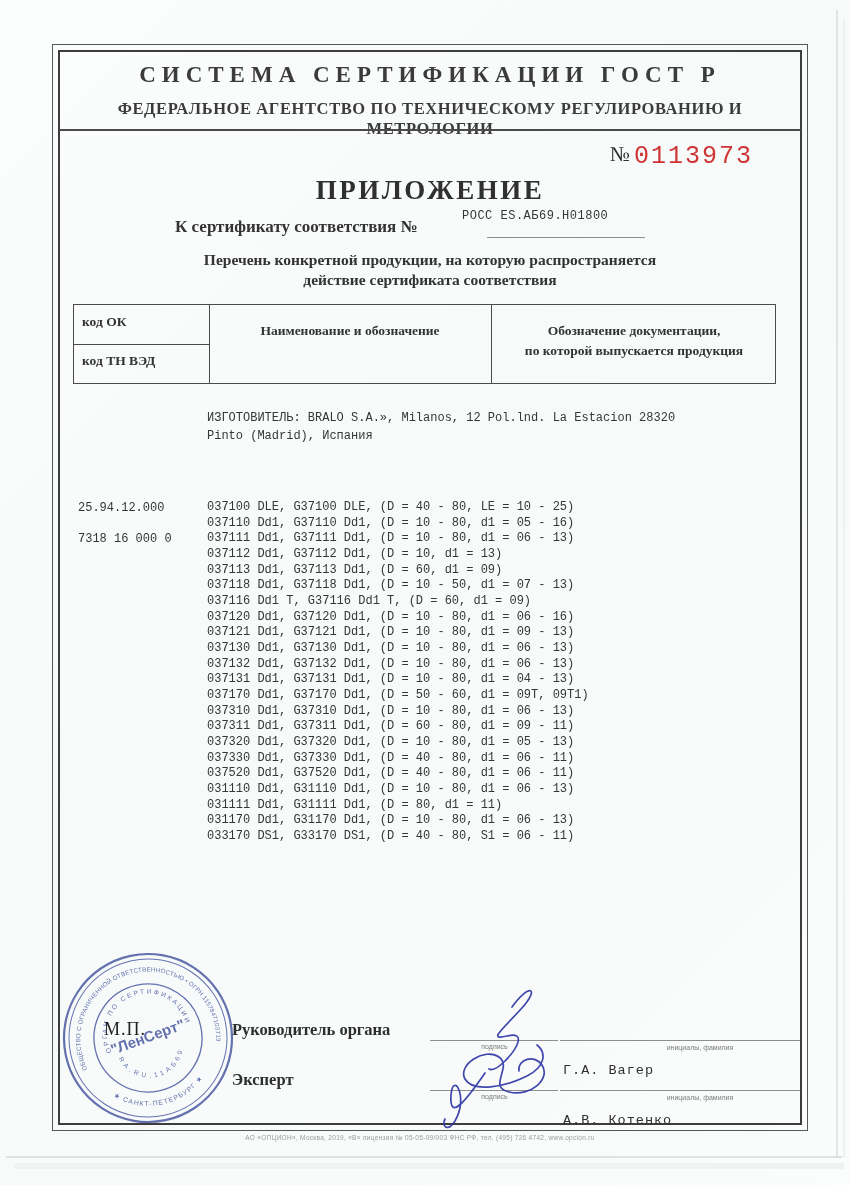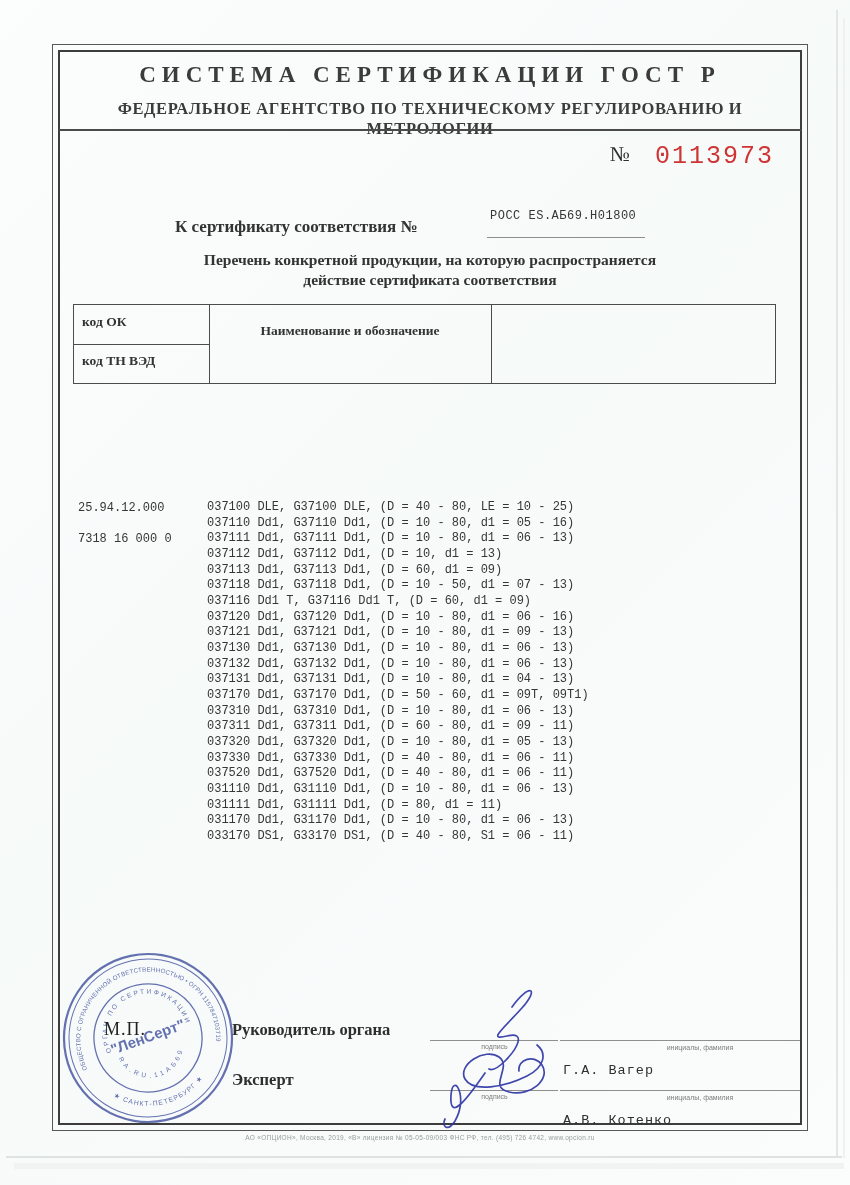--- a/index.html
+++ b/index.html
@@ -19,25 +19,25 @@
   .border-outer { left:52px; top:44px; width:756px; height:1087px; border:1.5px solid #575757; }
   .border-inner { left:58px; top:50px; width:744px; height:1075px; border:2px solid #3d3d3d; }
   .h1 { left:58px; top:62px; width:744px; text-align:center; font-size:23px; font-weight:bold;
         letter-spacing:6px; color:#3b3b3b; }
   .h2 { left:56px; top:99px; width:748px; text-align:center; font-size:16.5px; font-weight:bold;
         letter-spacing:0.6px; color:#3b3b3b; }
   .header-rule { left:59px; top:129px; width:742px; height:2px; background:#4a4a4a; }
   .doc-number { left:610px; top:142px; white-space:nowrap; }
   .doc-number .num-sign { font-size:21px; color:#2e2e2e; }
   .doc-number .num-digits { font-family:"Liberation Mono", monospace; font-size:25px;
-        letter-spacing:2px; color:#cf3434; vertical-align:-2px;margin-left:21px; }
+        letter-spacing:2px; color:#cf3434; vertical-align:-2px; }
   .appendix { left:58px; top:175px; width:744px; text-align:center; font-size:27px;
         font-weight:bold; letter-spacing:2.5px; color:#303030; }
   .cert-label { left:166px; top:217px; font-size:17px; font-weight:bold; color:#333;margin-left:9px; }
-  .cert-number { left:490px; top:209px; font-family:"Liberation Mono", monospace;
+  .cert-number { left:462px; top:209px; font-family:"Liberation Mono", monospace;
         font-size:12.5px; color:#3a3a3a; letter-spacing:0.5px; }
   .cert-underline { left:487px; top:237px; width:158px; height:1px; background:#8d8d8d; }
   .subtitle1 { left:58px; top:251px; width:744px; text-align:center; font-size:15.5px;
         font-weight:bold; color:#333; }
   .subtitle2 { left:58px; top:271px; width:744px; text-align:center; font-size:15.5px;
         font-weight:bold; color:#333; }
   
   .table { left:73px; top:304px; width:703px; height:80px; border:1px solid #4c4c4c; }
   .table .vline { position:absolute; top:0; width:1px; height:100%; background:#4c4c4c; }
   .table .v1 { left:135px; } .table .v2 { left:417px; }
@@ -91,39 +91,48 @@
 
   <div class="abs h1">СИСТЕМА СЕРТИФИКАЦИИ ГОСТ Р</div>
   <div class="abs h2">ФЕДЕРАЛЬНОЕ АГЕНТСТВО ПО ТЕХНИЧЕСКОМУ РЕГУЛИРОВАНИЮ И МЕТРОЛОГИИ</div>
   <div class="abs header-rule"></div>
 
   <div class="abs doc-number">
     <span class="num-sign">№</span>
     <span class="num-digits">0113973</span>
   </div>
 
+  <div class="abs appendix">ПРИЛОЖЕНИЕ</div>
 
   <div class="abs cert-label">К сертификату соответствия №</div>
   <div class="abs cert-number mono">РОСС ES.АБ69.Н01800</div>
   <div class="abs cert-underline"></div>
 
   <div class="abs subtitle1">Перечень конкретной продукции,  на которую распространяется</div>
   <div class="abs subtitle2">действие сертификата соответствия</div>
 
   <div class="abs table">
     <div class="vline v1"></div>
     <div class="vline v2"></div>
     <div class="hdiv"></div>
     <div class="cell-label c-ok">код ОК</div>
     <div class="cell-label c-tnved">код ТН ВЭД</div>
     <div class="cell-label c-mid">
       <div>Наименование и обозначение</div>
     </div>
+    <div class="cell-label c-right">
+      <div>Обозначение документации,</div>
+      <div>по которой выпускается продукция</div>
+    </div>
   </div>
 
+  <div class="abs mono manufacturer">
+      <div>ИЗГОТОВИТЕЛЬ: BRALO S.A.», Milanos, 12 Pol.lnd. La Estacion 28320</div>
+      <div>Pinto (Madrid), Испания</div>
+    </div>
   <div class="abs mono code-ok">25.94.12.000</div>
   <div class="abs mono code-tnved">7318 16 000 0</div>
   <div class="abs mono products"><div>037100 DLE, G37100 DLE, (D = 40 - 80, LE = 10 - 25)</div><div>037110 Dd1, G37110 Dd1, (D = 10 - 80, d1 = 05 - 16)</div><div>037111 Dd1, G37111 Dd1, (D = 10 - 80, d1 = 06 - 13)</div><div>037112 Dd1, G37112 Dd1, (D = 10, d1 = 13)</div><div>037113 Dd1, G37113 Dd1, (D = 60, d1 = 09)</div><div>037118 Dd1, G37118 Dd1, (D = 10 - 50, d1 = 07 - 13)</div><div>037116 Dd1 T, G37116 Dd1 T, (D = 60, d1 = 09)</div><div>037120 Dd1, G37120 Dd1, (D = 10 - 80, d1 = 06 - 16)</div><div>037121 Dd1, G37121 Dd1, (D = 10 - 80, d1 = 09 - 13)</div><div>037130 Dd1, G37130 Dd1, (D = 10 - 80, d1 = 06 - 13)</div><div>037132 Dd1, G37132 Dd1, (D = 10 - 80, d1 = 06 - 13)</div><div>037131 Dd1, G37131 Dd1, (D = 10 - 80, d1 = 04 - 13)</div><div>037170 Dd1, G37170 Dd1, (D = 50 - 60, d1 = 09T, 09T1)</div><div>037310 Dd1, G37310 Dd1, (D = 10 - 80, d1 = 06 - 13)</div><div>037311 Dd1, G37311 Dd1, (D = 60 - 80, d1 = 09 - 11)</div><div>037320 Dd1, G37320 Dd1, (D = 10 - 80, d1 = 05 - 13)</div><div>037330 Dd1, G37330 Dd1, (D = 40 - 80, d1 = 06 - 11)</div><div>037520 Dd1, G37520 Dd1, (D = 40 - 80, d1 = 06 - 11)</div><div>031110 Dd1, G31110 Dd1, (D = 10 - 80, d1 = 06 - 13)</div><div>031111 Dd1, G31111 Dd1, (D = 80, d1 = 11)</div><div>031170 Dd1, G31170 Dd1, (D = 10 - 80, d1 = 06 - 13)</div><div>033170 DS1, G33170 DS1, (D = 40 - 80, S1 = 06 - 11)</div></div>
 
   <svg class="abs stamp" viewBox="0 0 176 176">
     <circle cx="88" cy="88" r="84" fill="none" stroke="#45539f" stroke-width="2.2"></circle>
     <circle cx="88" cy="88" r="79" fill="none" stroke="#45539f" stroke-width="1"></circle>
     <circle cx="88" cy="88" r="54" fill="none" stroke="#45539f" stroke-width="1.3"></circle>
     <defs>
       <path id="arc-outer-top" d="M 22,106 A 68,68 0 1 1 154,106" fill="none"></path>

